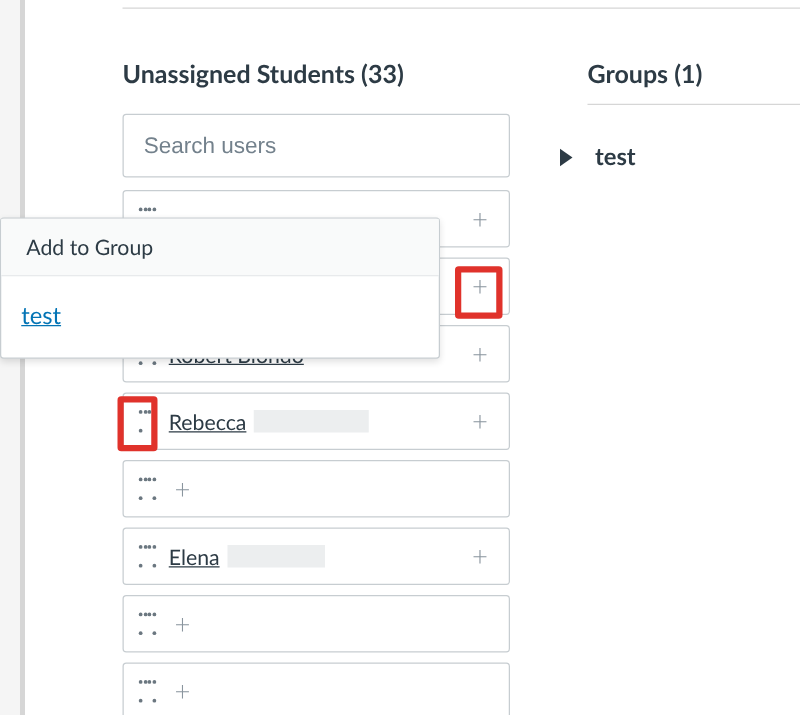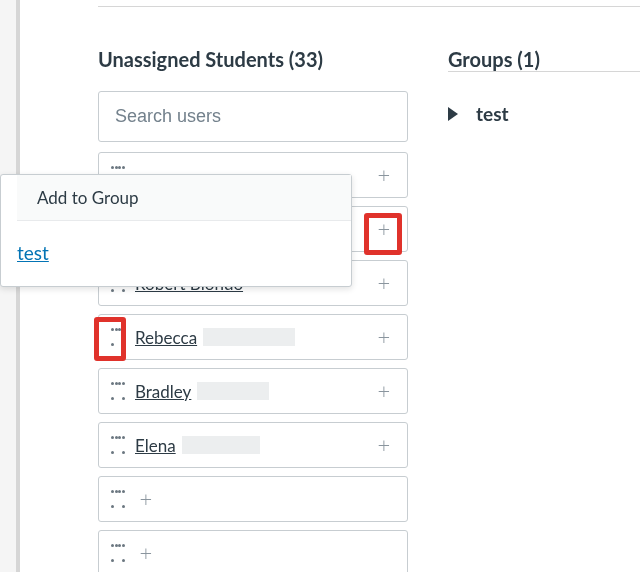--- a/index.html
+++ b/index.html
@@ -43,21 +43,23 @@
       font-size: 20px;
       font-weight: 700;
       color: #2d3b45;
       margin-bottom: 20px;
     }
     .groups-header {
       display: flex;
       justify-content: space-between;
       align-items: center;
       border-bottom: 1px solid #d6d6d6;
+      padding-bottom: 12px;
       margin-bottom: 30px;
+      margin-left: 22px;
     }
     .search-box {
       width: 100%;
       border: 1px solid #c7cdd1;
       border-radius: 3px;
       padding: 14px 16px;
       font-size: 18px;
       color: #14532d;
       margin-bottom: 10px;
     }
@@ -150,21 +152,20 @@
       border-radius: 3px;
       box-shadow: 0 2px 6px rgba(0,0,0,0.12);
       z-index: 10;
     }
     .popover-header {
       padding: 12px 20px;
       font-size: 17px;
       color: #2d3b45;
       background: #f9fafa;
       border-bottom: 1px solid #e8eaec;
-      margin-left: 16px;
     }
     .popover-body {
       padding: 20px 16px 22px;
     }
     .popover-link {
       color: #0374b5;
       font-size: 19px;
       text-decoration: underline;
       cursor: pointer;
     }
@@ -250,21 +251,20 @@
           </div>
           <div class="student-item">
             <div class="drag-handle">
               <div class="dot"></div>
               <div class="dot"></div>
               <div class="dot"></div>
               <div class="dot"></div>
               <div class="dot"></div>
               <div class="dot"></div>
             </div>
-            <div class="student-name">Bradley<span class="redact" style="width: 72px;"></span></div>
             <div class="add-btn">+</div>
           </div>
           <div class="student-item">
             <div class="drag-handle">
               <div class="dot"></div>
               <div class="dot"></div>
               <div class="dot"></div>
               <div class="dot"></div>
               <div class="dot"></div>
               <div class="dot"></div>

